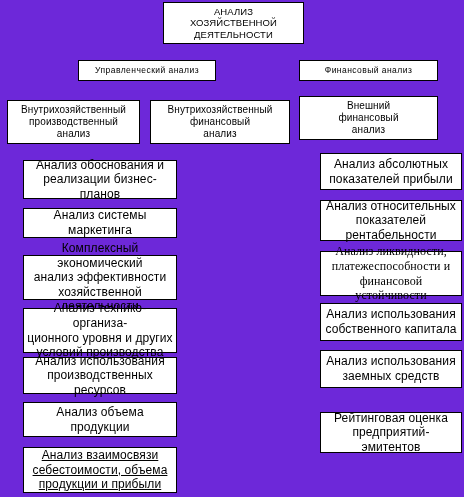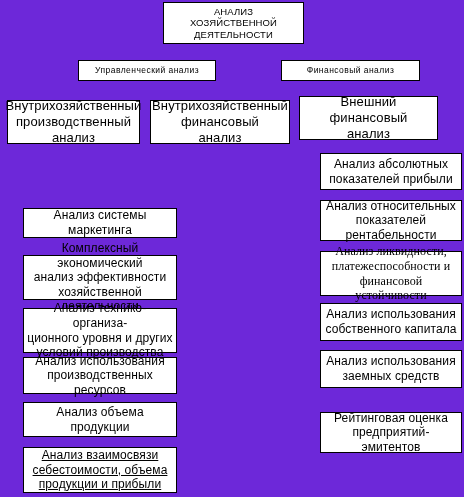--- a/index.html
+++ b/index.html
@@ -26,48 +26,50 @@
     align-items: center;
     justify-content: center;
     text-align: center;
     line-height: 1.22;
     letter-spacing: 0.1px;
     white-space: pre-line;
     padding: 1px 3px;
   }
   .lvl1 { font-size: 9.5px; }
   .lvl2 { font-size: 8.5px; letter-spacing: 0.45px; }
-  .lvl3 { font-size: 13px; }
+  .lvl3 { font-size: 10px; }
   .leaf { font-size: 12px; }
 </style>
 </head>
 <body>
 
 <div id="diagram">
 
   <div class="node lvl1" style="left:163px; top:2px; width:141px; height:42px;">АНАЛИЗ
 ХОЗЯЙСТВЕННОЙ
 ДЕЯТЕЛЬНОСТИ</div>
 
   <div class="node lvl2" style="left:78px; top:60px; width:138px; height:21px;">Управленческий анализ</div>
 
-  <div class="node lvl2" style="left:281px; top:60px; width:139px; height:21px;">Финансовый анализ</div>
+  <div class="node lvl2" style="left:299px; top:60px; width:139px; height:21px;">Финансовый анализ</div>
 
   <div class="node lvl3" style="left:7px; top:100px; width:133px; height:44px;">Внутрихозяйственный
 производственный
 анализ</div>
 
   <div class="node lvl3" style="left:150px; top:100px; width:140px; height:44px;">Внутрихозяйственный
 финансовый
 анализ</div>
 
   <div class="node lvl3" style="left:299px; top:96px; width:139px; height:44px;">Внешний
 финансовый
 анализ</div>
 
+  <div class="node leaf" style="left:23px; top:160px; width:154px; height:39px;">Анализ обоснования и
+реализации бизнес-планов</div>
 
   <div class="node leaf" style="left:23px; top:208px; width:154px; height:30px;">Анализ системы маркетинга</div>
 
   <div class="node leaf" style="left:23px; top:255px; width:154px; height:45px;">Комплексный экономический
 анализ эффективности
 хозяйственной деятельности</div>
 
   <div class="node leaf" style="left:23px; top:308px; width:154px; height:45px;">Анализ технико-организа-
 ционного уровня и других
 условий производства</div>

